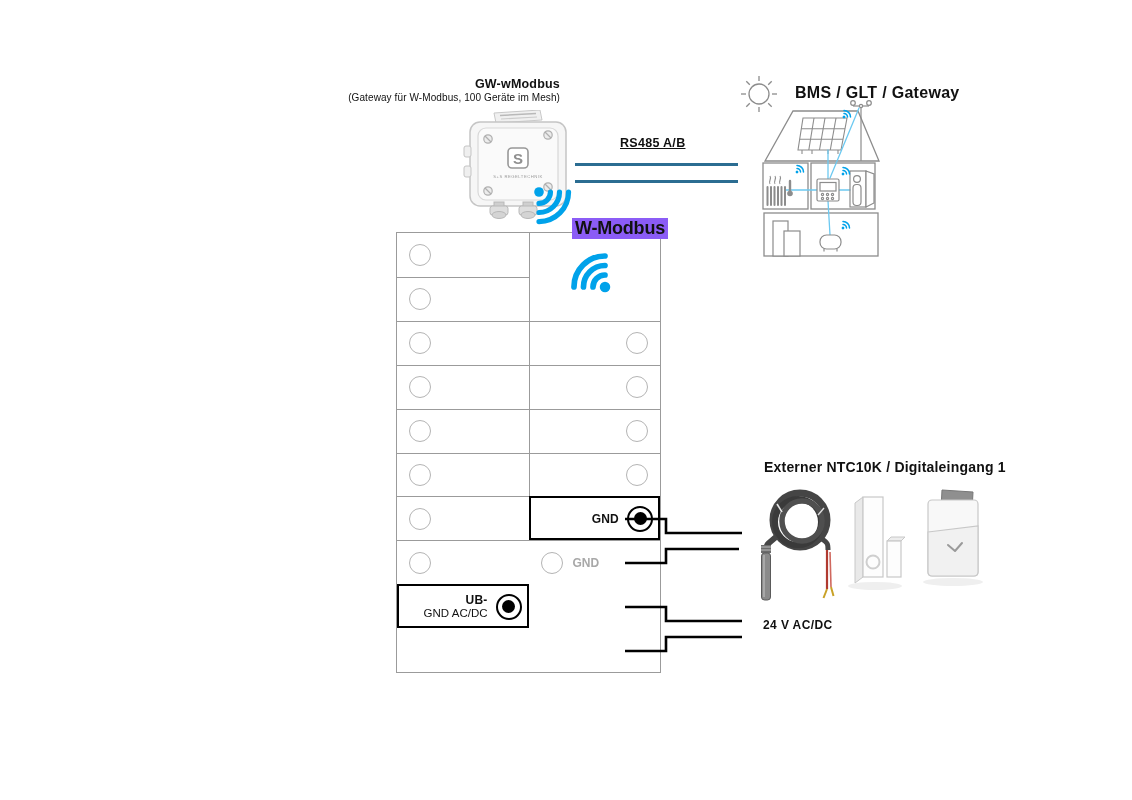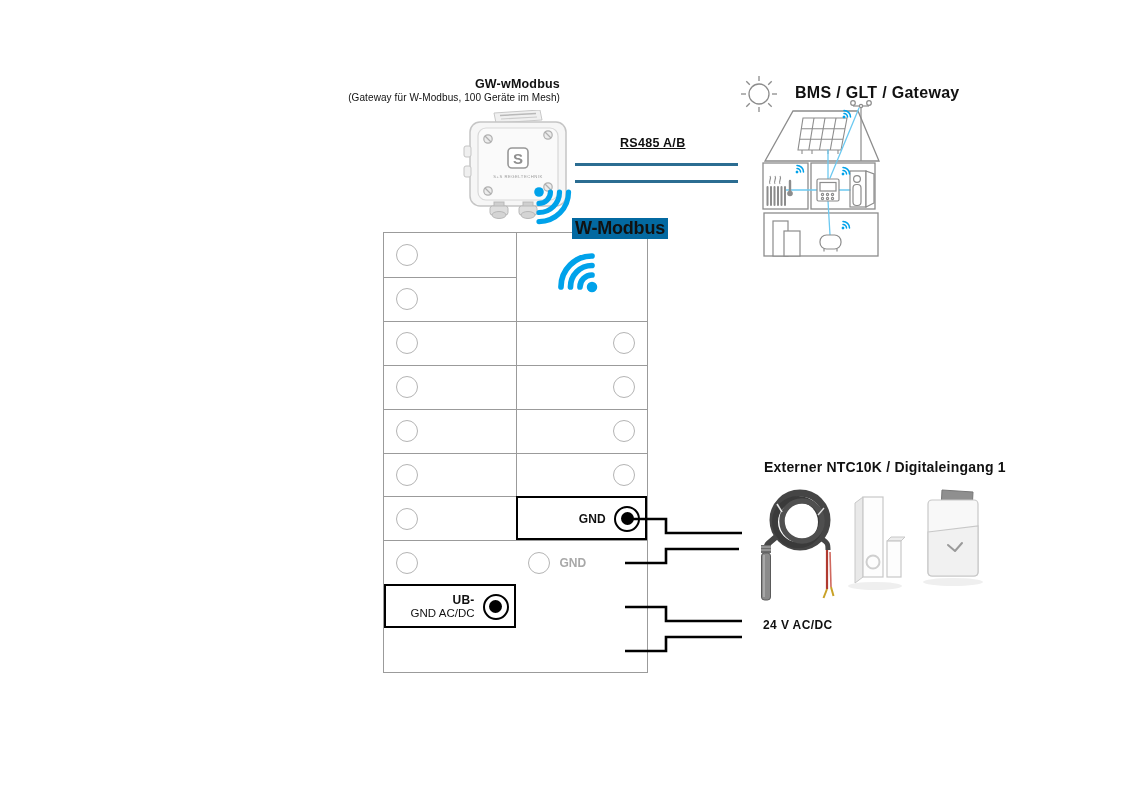--- a/index.html
+++ b/index.html
@@ -7,29 +7,29 @@
           font-family:"Liberation Sans", sans-serif;color:#111;}
   .abs{position:absolute;}
 
   
   .title-block{left:270px;top:77px;width:290px;text-align:right;line-height:1.18;}
   .title-main{font-size:12.5px;font-weight:bold;letter-spacing:.2px;}
   .title-sub{font-size:10px;letter-spacing:.1px;}
   .rs485-label{left:620px;top:136px;font-size:12.5px;font-weight:bold;letter-spacing:.3px;text-decoration:underline;}
   .bms-label{left:795px;top:68px;font-size:16px;font-weight:bold;letter-spacing:.3px;margin-top:16px;}
   .wmodbus-label{left:572px;top:218px;font-size:18px;font-weight:bold;letter-spacing:-.2px;
-                 background:#0369a1;padding:0 3px;text-align:center;}
+                 background:#8b5cf6;padding:0 3px;text-align:center;}
   .ext-heading{left:764px;top:459px;font-size:14px;font-weight:bold;letter-spacing:.2px;}
   .power-label{left:763px;top:618px;font-size:12px;font-weight:bold;letter-spacing:.4px;}
 
   
   .bus-line{height:2.6px;width:163px;left:575px;background:var(--bus-line,#2b6d92);}
 
   
-  .tblock{left:383px;top:232px;width:265px;height:441px;display:grid;
+  .tblock{left:396px;top:232px;width:265px;height:441px;display:grid;
           grid-template-columns:1fr 1fr;grid-template-rows:repeat(10,1fr);
           border:1px solid var(--grid-gray,#9b9b9b);box-sizing:border-box;background:#fff;}
   .cell{border-left:1px solid var(--grid-gray,#9b9b9b);border-top:1px solid var(--grid-gray,#9b9b9b);
         display:flex;align-items:center;box-sizing:border-box;min-width:0;}
   .cell.c1{border-left:none;}
   .cell.r1{border-top:none;}
   .cell.merge{grid-column:2;grid-row:1/3;justify-content:center;}
   .cell.rright{justify-content:flex-end;}
   .circle{width:22px;height:22px;border:1.7px solid var(--circle-gray,#b4b4b4);border-radius:50%;
           margin-left:12px;flex:none;box-sizing:border-box;background:#fff;}

